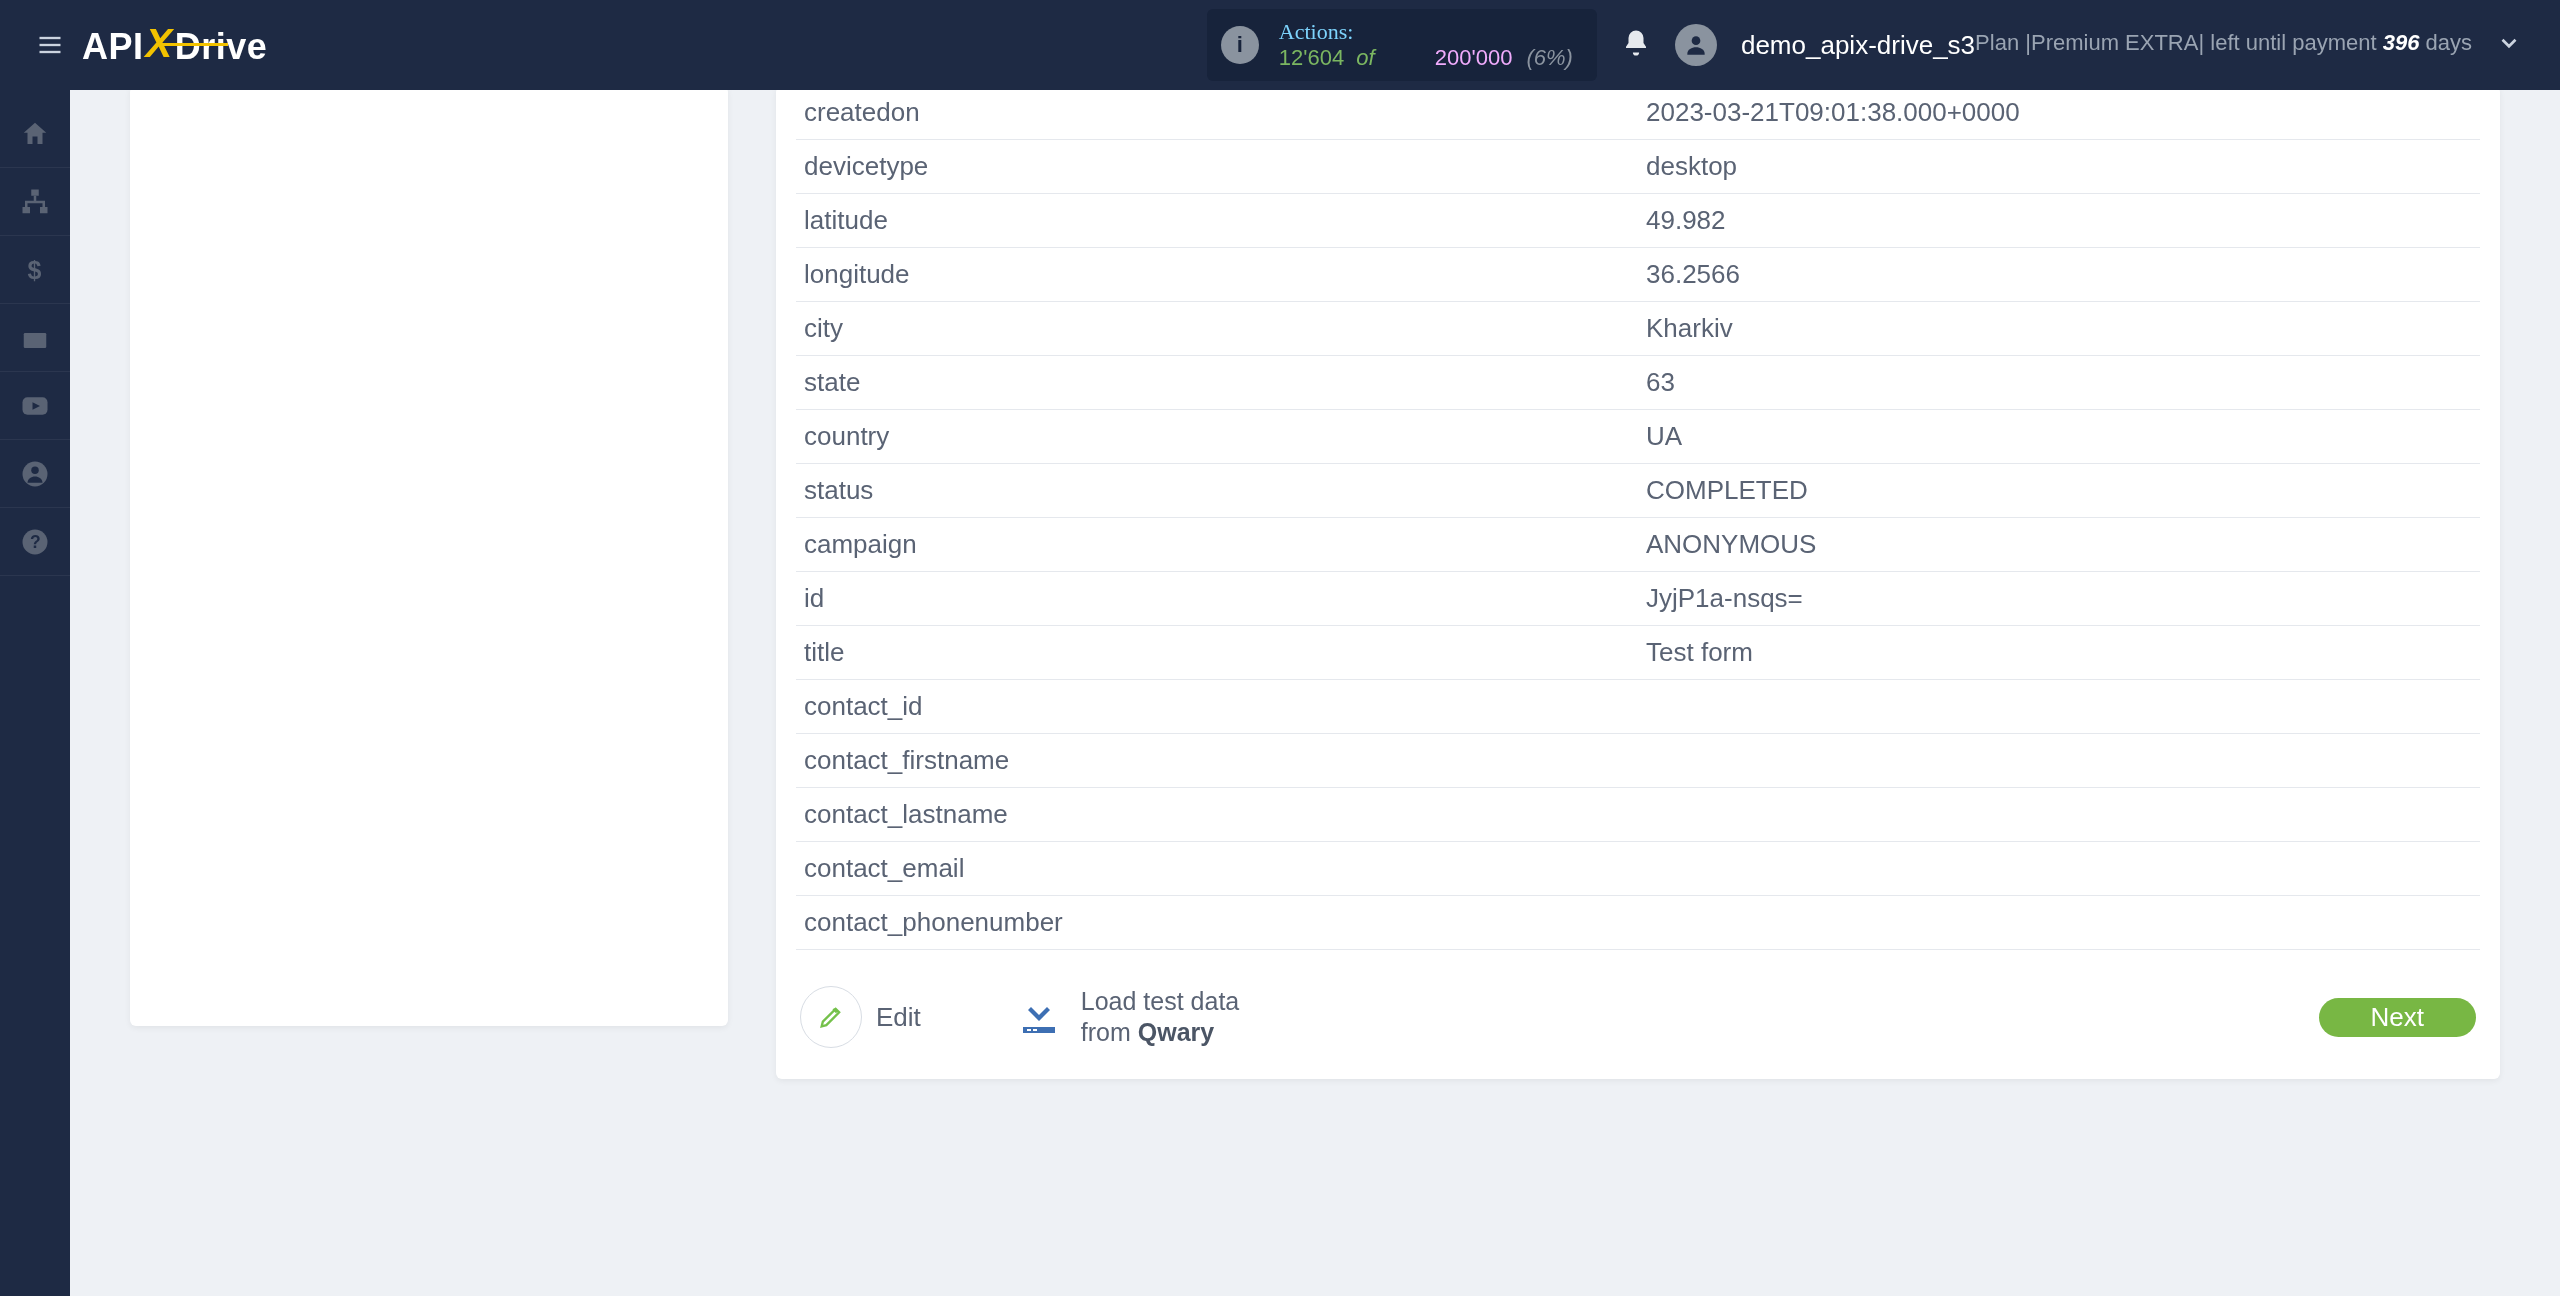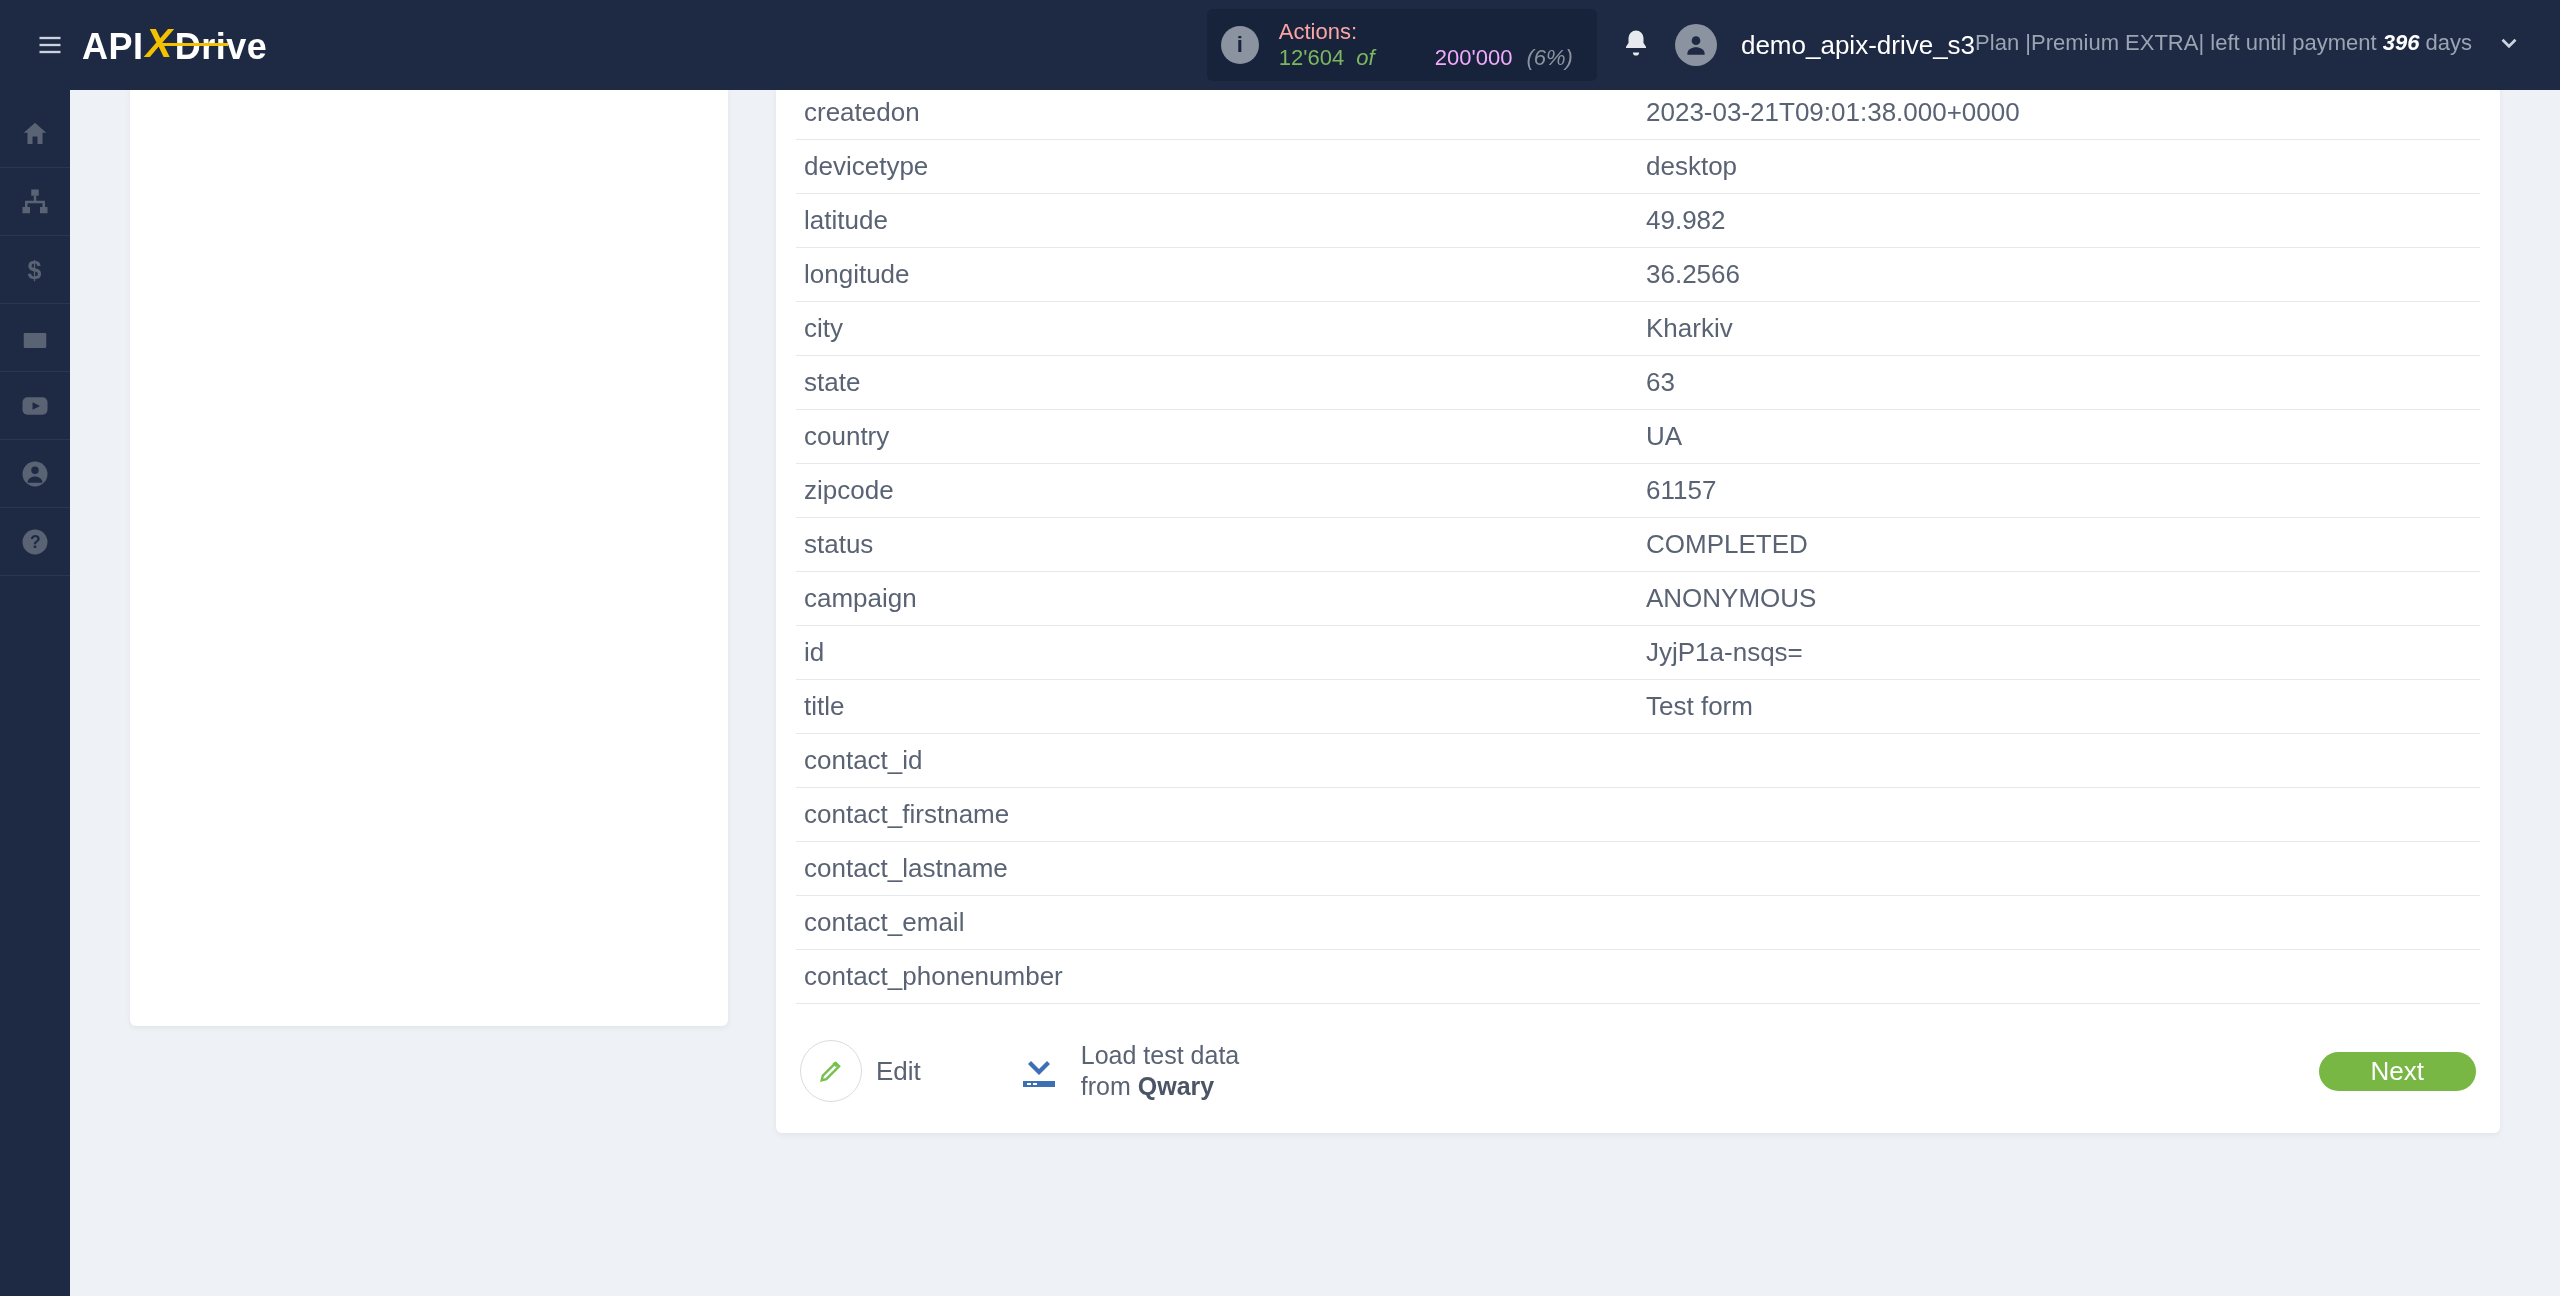--- a/index.html
+++ b/index.html
@@ -13,21 +13,21 @@
 .logo-text{font-size:36px;font-weight:700;letter-spacing:0.5px;}
 .logo-api{color:#fff;}
 .logo-x{color:#f2c200;font-weight:800;font-style:italic;margin:0 2px;font-size:40px;position:relative;top:-2px;}
 .logo-drive{color:#fff;}
 .logo-underline{position:absolute;left:76px;bottom:22px;width:70px;height:3px;background:#f2c200;}
 
 .hdr-right{margin-left:auto;display:flex;align-items:center;gap:24px;}
 .actions-box{background:#17233b;border-radius:6px;padding:10px 24px 10px 14px;display:flex;align-items:center;gap:20px;}
 .info-icon{width:38px;height:38px;border-radius:50%;background:#8a939f;display:flex;align-items:center;justify-content:center;font-weight:800;color:#17233b;font-size:22px;}
 .actions-text{font-size:22px;line-height:1.2;}
-.actions-title{color:#fca5a5;}
+.actions-title{color:#7dd3fc;font-family:Liberation Serif, serif;}
 .actions-nums{}
 .ac-used{color:#7bb661;font-weight:400;}
 .ac-of{color:#7bb661;font-style:italic;margin:16px 6px;}
 .ac-total{color:#f0abfc;margin-left:48px;}
 .ac-pct{color:#8a939f;font-style:italic;margin-left:8px;}
 
 .bell{width:30px;height:30px;fill:#e6e9ee;cursor:pointer;}
 .avatar{width:42px;height:42px;border-radius:50%;background:#8a939f;display:flex;align-items:center;justify-content:center;}
 .avatar svg{width:26px;height:26px;fill:#1e2a44;}
 .user-block{display:flex;line-height:1.25;}
@@ -196,24 +196,20 @@
           </tr>
           <tr>
             <td class="key">state</td>
             <td class="val">63</td>
           </tr>
           <tr>
             <td class="key">country</td>
             <td class="val">UA</td>
           </tr>
           <tr>
-            <td class="key">zipcode</td>
-            <td class="val">61157</td>
-          </tr>
-          <tr>
             <td class="key">status</td>
             <td class="val">COMPLETED</td>
           </tr>
           <tr>
             <td class="key">campaign</td>
             <td class="val">ANONYMOUS</td>
           </tr>
           <tr>
             <td class="key">id</td>
             <td class="val">JyjP1a-nsqs=</td>

